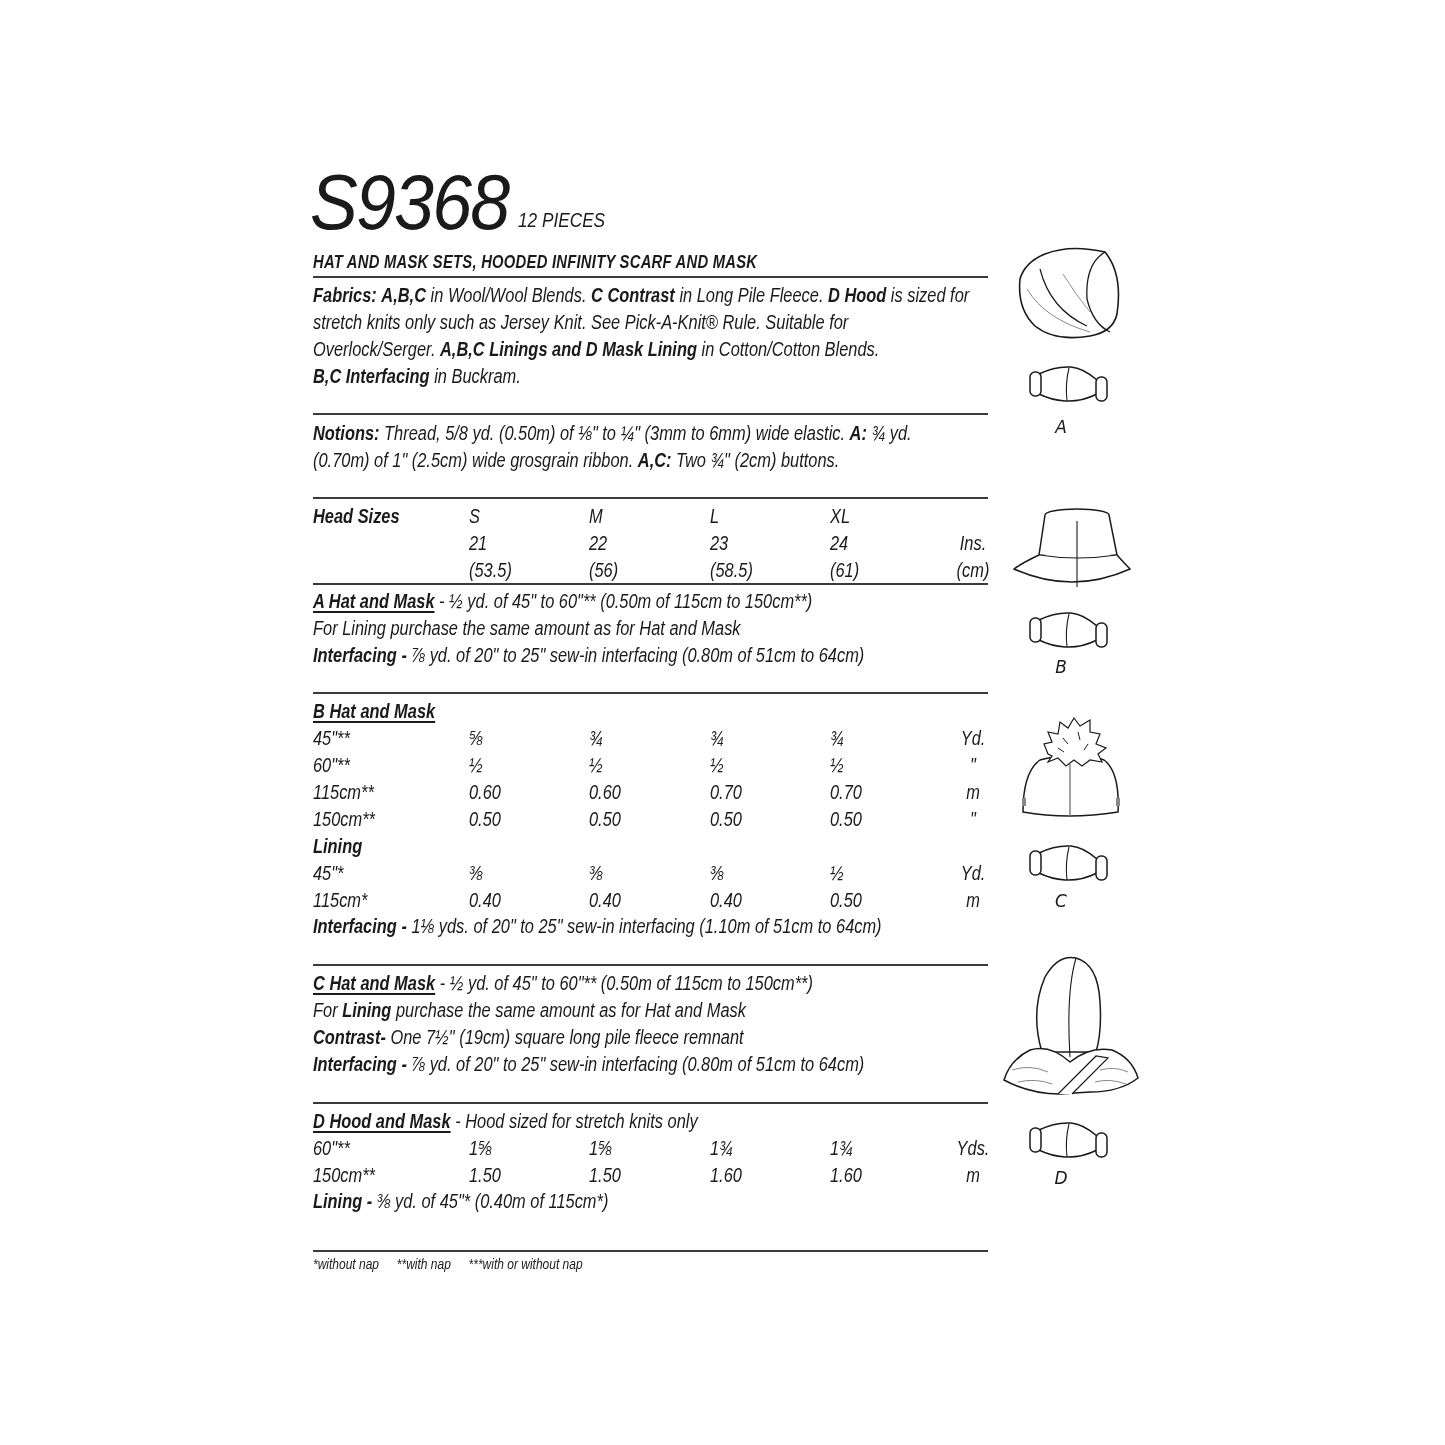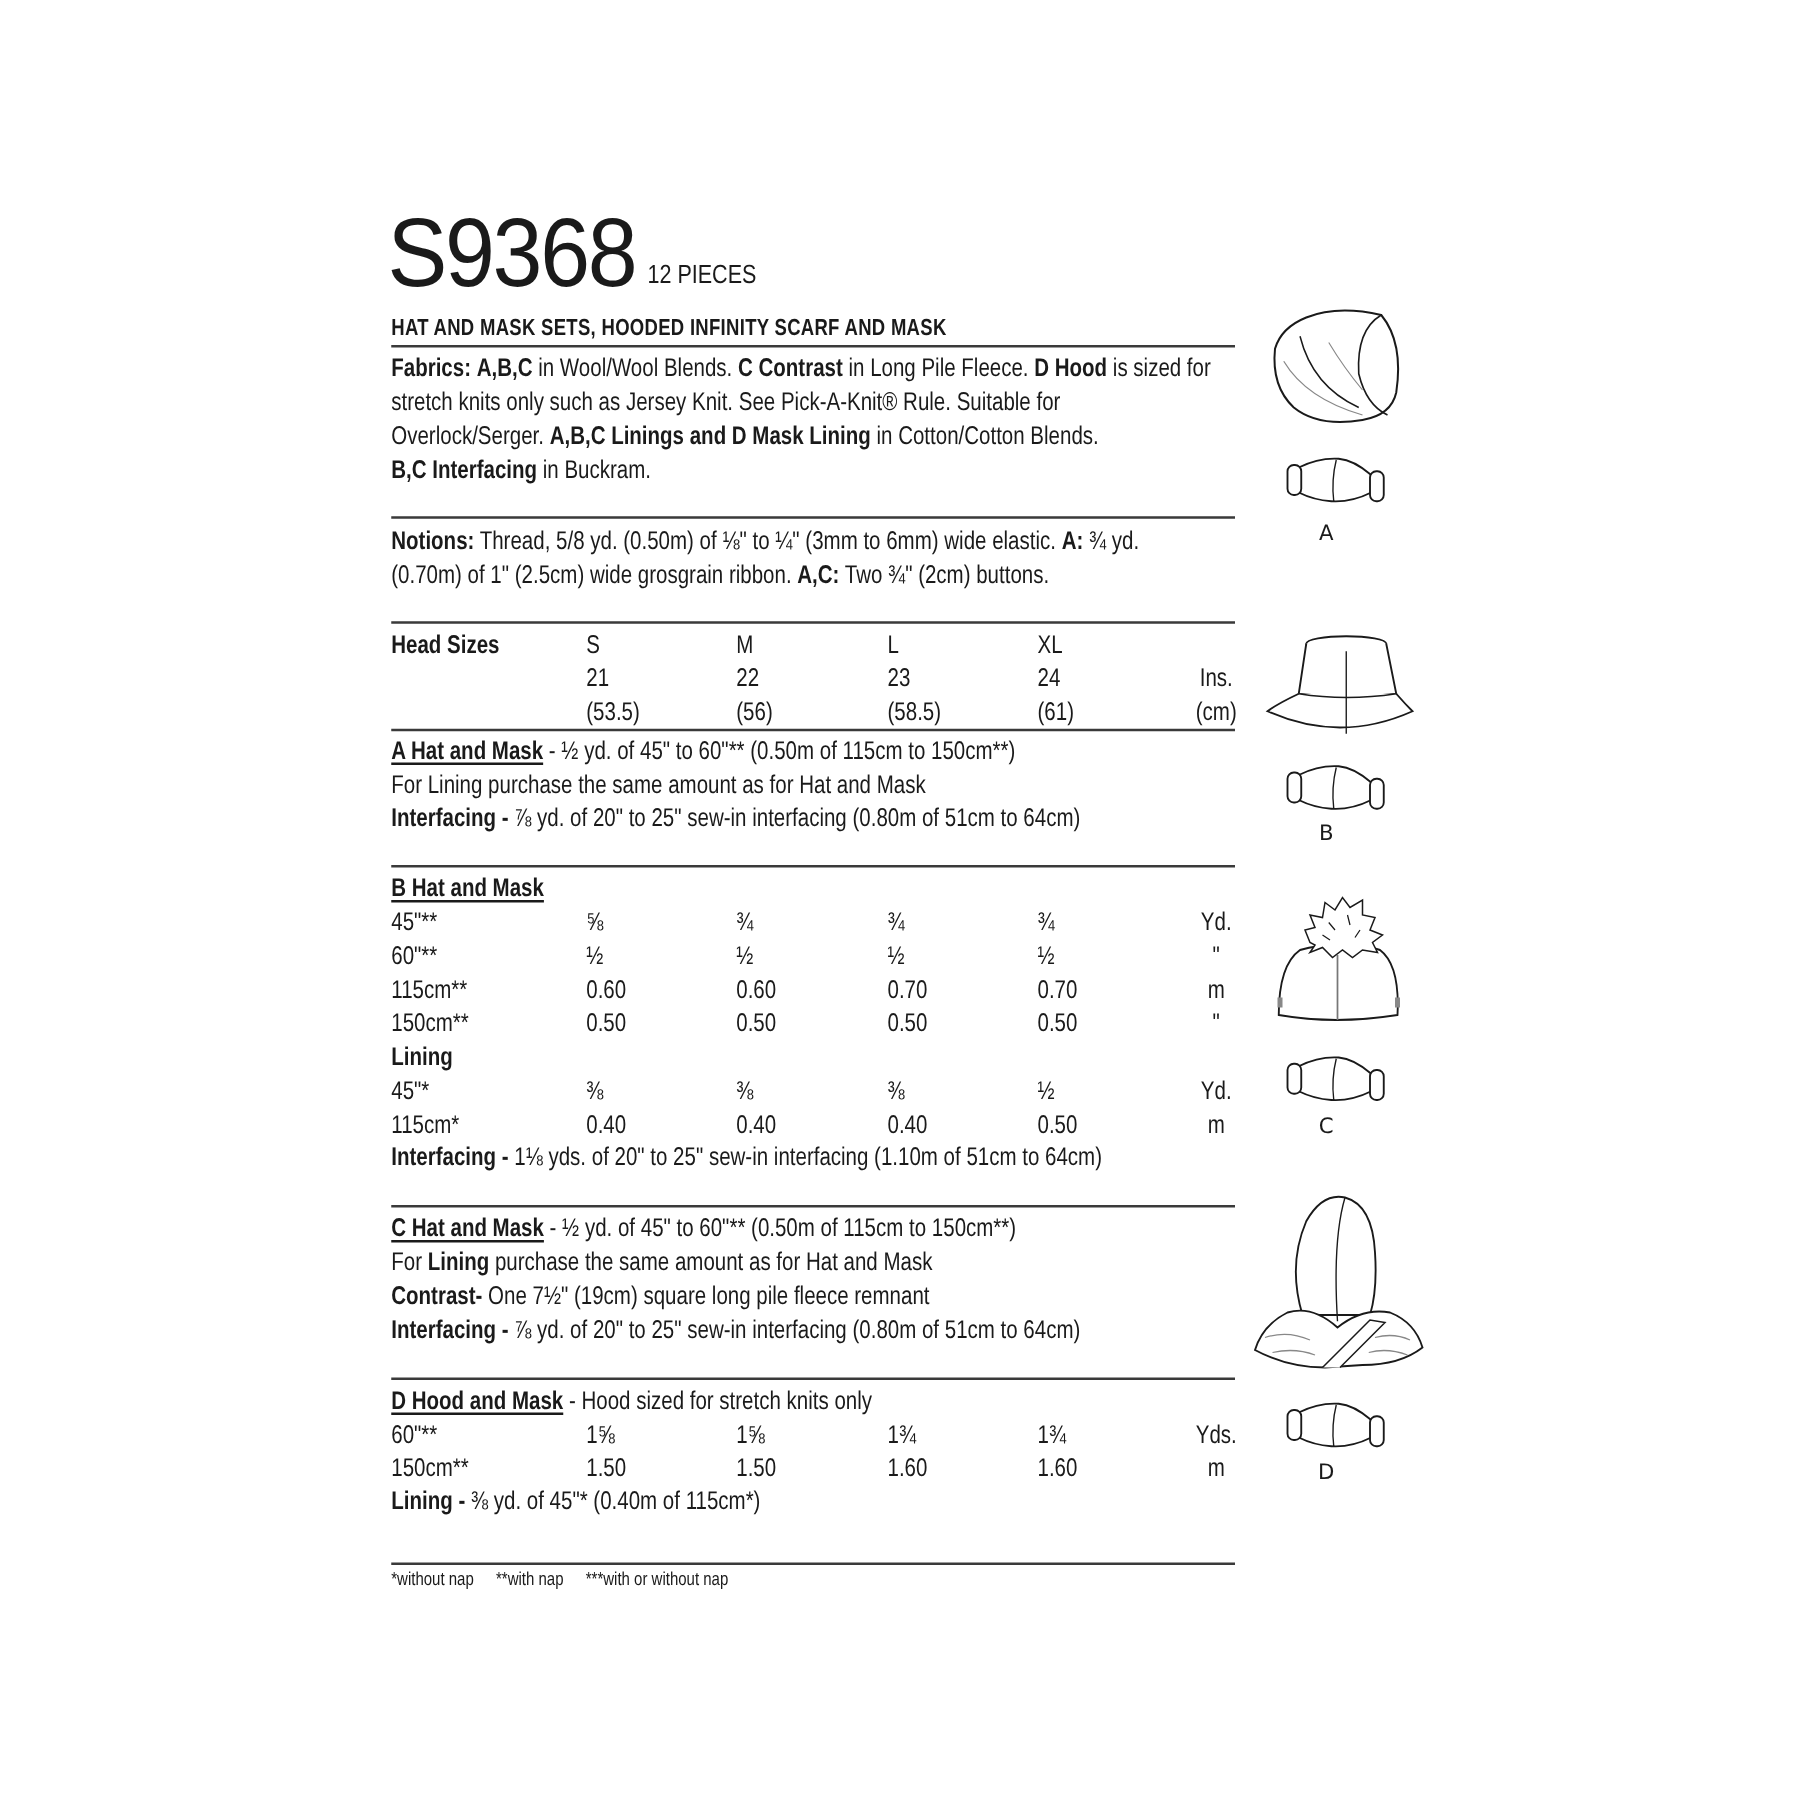--- a/index.html
+++ b/index.html
@@ -1,18 +1,18 @@
 <!DOCTYPE html>
 <html><head>
 <meta charset="utf-8">
 <style>
   html, body { margin: 0; padding: 0; background: #ffffff; }
   body { width: 1445px; height: 1445px; position: relative; overflow: hidden;
          font-family: "Liberation Sans", sans-serif; color: #1a1a1a; }
-  .page { position: absolute; left: 0; top: 0; width: 1421px; height: 1445px; }
+  .page { position: absolute; left: 0; top: 0; width: 1421px; height: 1445px; font-style: italic; }
   .title-num { position: absolute; left: 310px; top: 162px; font-size: 78px; font-weight: 400;
                letter-spacing: -2px; line-height: 80px; transform: scaleX(0.92); transform-origin: left top; }
   .pieces { position: absolute; left: 518px; top: 208px; font-size: 21px; line-height: 24px;
             transform: scaleX(0.82); transform-origin: left top; }
   .subtitle { position: absolute; left: 313px; top: 251px; font-size: 18.5px; font-weight: 700;
               line-height: 22px; transform: scaleX(0.80); transform-origin: left top; white-space: nowrap; letter-spacing: 0.3px;}
   .rule { position: absolute; left: 313px; width: 675px; height: 0; border-top: 2px solid #3a3a3a; }
   .para { position: absolute; left: 313px; font-size: 20.5px; line-height: 27px; white-space: nowrap;
           transform: scaleX(0.80); transform-origin: left top; }
   .para b { font-weight: 700; }

